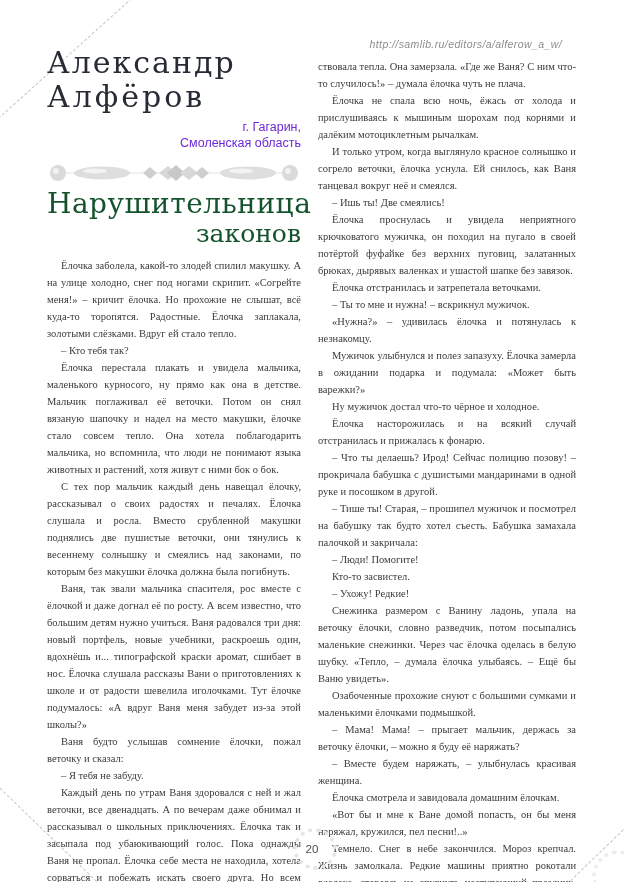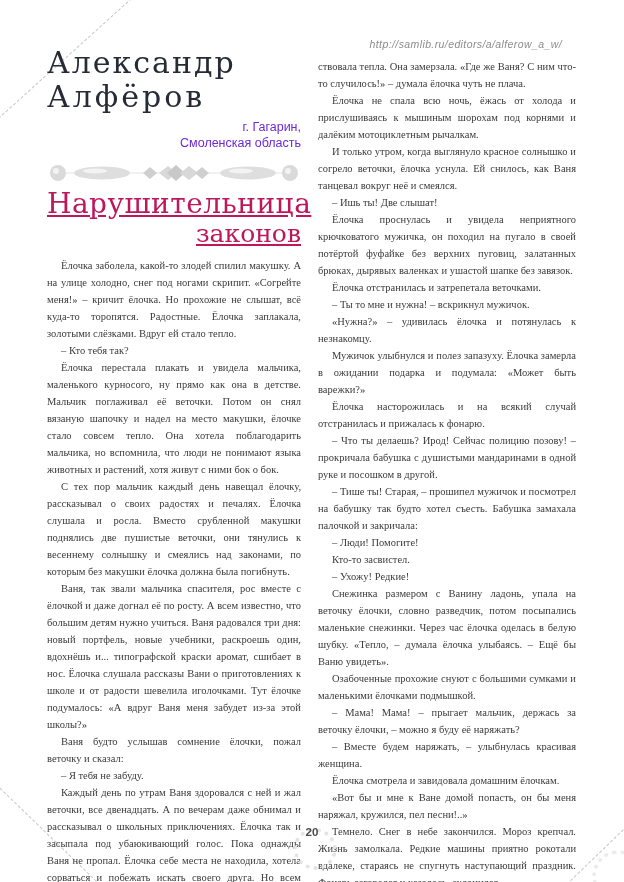--- a/index.html
+++ b/index.html
@@ -22,35 +22,35 @@
     font-family:"DejaVu Serif", serif; color:#262b36;
     font-size:30px; line-height:1.12; letter-spacing:2px;
   }
   .author-name .line2 { letter-spacing:3px; }
   .location {
     margin-top:6px; text-align:right;
     font-family:"Liberation Sans", sans-serif;
     font-size:12.5px; line-height:1.3; color:#6d28d9;
   }
   .ornament { margin:10px 0 4px 0; height:22px; }
-  .title { text-align:center; font-family:"DejaVu Serif", serif; color:#be185d; margin-top:2px;text-decoration:underline; }
+  .title { text-align:center; font-family:"DejaVu Serif", serif; color:#14532d; margin-top:2px; }
   .title .t1 { font-size:28px; line-height:1.15; letter-spacing:0.5px; }
   .title .t2 { font-size:25px; line-height:1.1;text-align:right; }
   .body-text { margin-top:10px; }
 
   .para {
     margin:0; text-align:justify; text-indent:14px;
     font-size:10.5px; line-height:17px; color:#3c3b3b;
   }
   .col-right .para:first-child { text-indent:0; }
 
   
   .page-number-wrap {
     position:absolute; left:282px; top:826px; width:60px; height:46px;
-    display:flex; justify-content:center;font-weight:bold;
+    display:flex; align-items:center; justify-content:center;
   }
   .wreath {
     position:absolute; left:11px; top:2px; width:36px; height:34px;
     border:4px dotted #e4e4e4; border-radius:50%;
     transform:rotate(12deg);
   }
   .page-number {
     position:relative; font-family:"Liberation Sans", sans-serif;
     font-size:11.5px; color:#4b4b4b;
   }
@@ -120,26 +120,27 @@
         <p class="para">Ваня будто услышав сомнение ёлочки, пожал веточку и сказал:</p>
         <p class="para">– Я тебя не забуду.</p>
         <p class="para">Каждый день по утрам Ваня здоровался с ней и жал веточки, все двенадцать. А по вечерам даже обнимал и рассказывал о школьных приключениях. Ёлочка так и засыпала под убаюкивающий голос. Пока однажды Ваня не пропал. Ёлочка себе места не находила, хотела сорваться и побежать искать своего друга. Но всем известно, что деревья не бегают и даже не ходят. Ёлочка тоже это знала, но поделать с собой ничего не могла. Как она без Вани? Без его тёплых рук, улыбок, рассказов. Холодало. Серые тучи беременные снегом жаждали разродиться. Неуклюжий фонарь сочувствующе склонился над ёлочкой, чтобы согреть единственной лампочкой. Но ёлочка не чув-</p>
       </div>
   </div>
 
   <div class="col-right">
       <p class="para">ствовала тепла. Она замерзала. «Где же Ваня? С ним что-то случилось!» – думала ёлочка чуть не плача.</p>
       <p class="para">Ёлочка не спала всю ночь, ёжась от холода и прислушиваясь к мышиным шорохам под корнями и далёким мотоциклетным рычалкам.</p>
       <p class="para">И только утром, когда выглянуло красное солнышко и согрело веточки, ёлочка уснула. Ей снилось, как Ваня танцевал вокруг неё и смеялся.</p>
-      <p class="para">– Ишь ты! Две слышат!</p>
+      <p class="para">– Ишь ты! Две смеялись!</p>
       <p class="para">Ёлочка проснулась и увидела неприятного крючковатого мужичка, он походил на пугало в своей потёртой фуфайке без верхних пуговиц, залатанных брюках, дырявых валенках и ушастой шапке без завязок.</p>
       <p class="para">Ёлочка отстранилась и затрепетала веточками.</p>
       <p class="para">– Ты то мне и нужна! – вскрикнул мужичок.</p>
       <p class="para">«Нужна?» – удивилась ёлочка и потянулась к незнакомцу.</p>
       <p class="para">Мужичок улыбнулся и полез запазуху. Ёлочка замерла в ожидании подарка и подумала: «Может быть варежки?»</p>
+      <p class="para">Ну мужичок достал что-то чёрное и холодное.</p>
       <p class="para">Ёлочка насторожилась и на всякий случай отстранилась и прижалась к фонарю.</p>
       <p class="para">– Что ты делаешь? Ирод! Сейчас полицию позову! – прокричала бабушка с душистыми мандаринами в одной руке и посошком в другой.</p>
       <p class="para">– Тише ты! Старая, – прошипел мужичок и посмотрел на бабушку так будто хотел съесть. Бабушка замахала палочкой и закричала:</p>
       <p class="para">– Люди! Помогите!</p>
       <p class="para">Кто-то засвистел.</p>
       <p class="para">– Ухожу! Редкие!</p>
       <p class="para">Снежинка размером с Ванину ладонь, упала на веточку ёлочки, словно разведчик, потом посыпались маленькие снежинки. Через час ёлочка оделась в белую шубку. «Тепло, – думала ёлочка улыбаясь. – Ещё бы Ваню увидеть».</p>
       <p class="para">Озабоченные прохожие снуют с большими сумками и маленькими ёлочками подмышкой.</p>
       <p class="para">– Мама! Мама! – прыгает мальчик, держась за веточку ёлочки, – можно я буду её наряжать?</p>
       <p class="para">– Вместе будем наряжать, – улыбнулась красивая женщина.</p>

